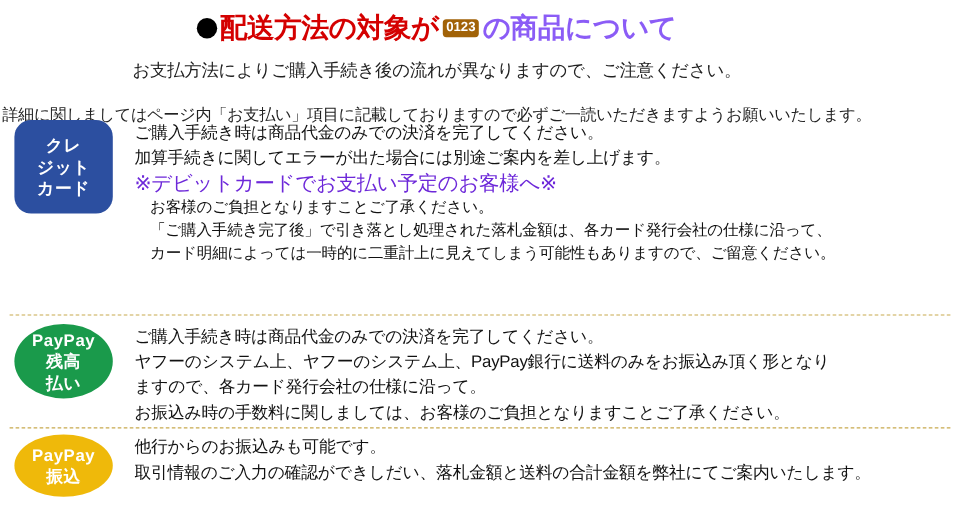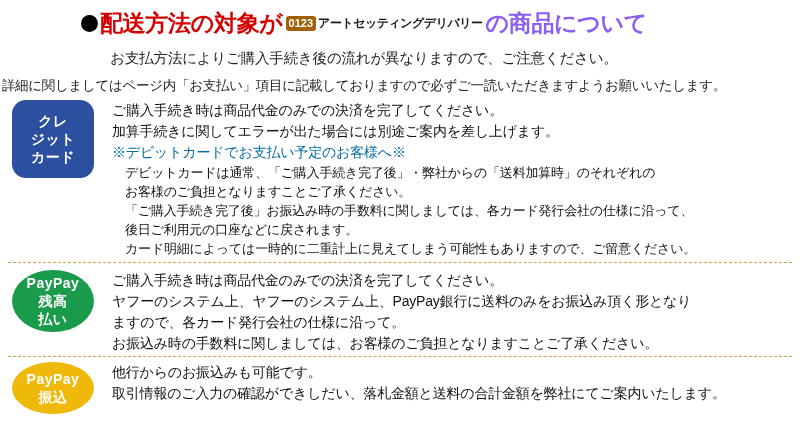--- a/index.html
+++ b/index.html
@@ -74,21 +74,21 @@
   }
   .sub-line {
     font-size: 14.5px;
     color: #222;
     margin-top: 10px;
     letter-spacing: -0.2px;
   }
   .sub-line2 {
     font-size: 13.5px;
     color: #222;
-    margin-top: 9px;
+    margin-top: 19px;
     letter-spacing: -0.3px;
   }
 
   
   .section {
     position: absolute;
     display: flex;
     align-items: flex-start;
   }
   .badge {
@@ -127,24 +127,23 @@
     padding-left: 18px;
     font-size: 14px;
     line-height: 21px;
     color: #111;
     letter-spacing: -0.2px;
   }
   .body-text p {
     margin: 0;
   }
   .note-pink {
-    color: #0369a1;
-    font-size: 14px;
+    color: #6d28d9;
+    font-size: 17px;
     margin-top: 3px;
-    font-family: Liberation Serif, serif;
   }
   .indent {
     font-size: 13px;
     line-height: 19px;
     padding-left: 13px;
     color: #111;
   }
   .divider {
     position: absolute;
     left: 8px;
@@ -164,44 +163,41 @@
 <body>
 
 <div class="page">
 
   <div class="header">
     <div class="title-line">
       <span class="bullet-dot"></span>
       <span class="title-red">配送方法の対象が</span>
       <span class="logo-box">
         <span class="logo-mark">0123</span>
-        <span class="logo-text">アートセッティングデリバリー</span>
       </span>
       <span class="title-black">の商品について</span>
     </div>
     <div class="sub-line">お支払方法によりご購入手続き後の流れが異なりますので、ご注意ください。</div>
     <div class="sub-line2">詳細に関しましてはページ内「お支払い」項目に記載しておりますので必ずご一読いただきますようお願いいたします。</div>
   </div>
 
   <div class="section" id="sec-credit">
     <div class="badge credit">
       <div>
         <div>クレ</div>
         <div>ジット</div>
         <div>カード</div>
       </div>
     </div>
     <div class="body-text">
       <p>ご購入手続き時は商品代金のみでの決済を完了してください。</p>
       <p>加算手続きに関してエラーが出た場合には別途ご案内を差し上げます。</p>
       <p class="note-pink">※デビットカードでお支払い予定のお客様へ※</p>
-      <p class="indent">デビットカードは通常、「ご購入手続き完了後」・弊社からの「送料加算時」のそれぞれの</p>
       <p class="indent">お客様のご負担となりますことご了承ください。</p>
-      <p class="indent">「ご購入手続き完了後」お振込み時の手数料に関しましては、各カード発行会社の仕様に沿って、</p>
-      <p class="indent">後日ご利用元の口座などに戻されます。</p>
+      <p class="indent">「ご購入手続き完了後」で引き落とし処理された落札金額は、各カード発行会社の仕様に沿って、</p>
       <p class="indent">カード明細によっては一時的に二重計上に見えてしまう可能性もありますので、ご留意ください。</p>
     </div>
   </div>
 
   <div class="divider" id="div-1"></div>
 
   <div class="section" id="sec-paypay-balance">
     <div class="badge paypay-balance">
       <div>
         <div>PayPay</div>

